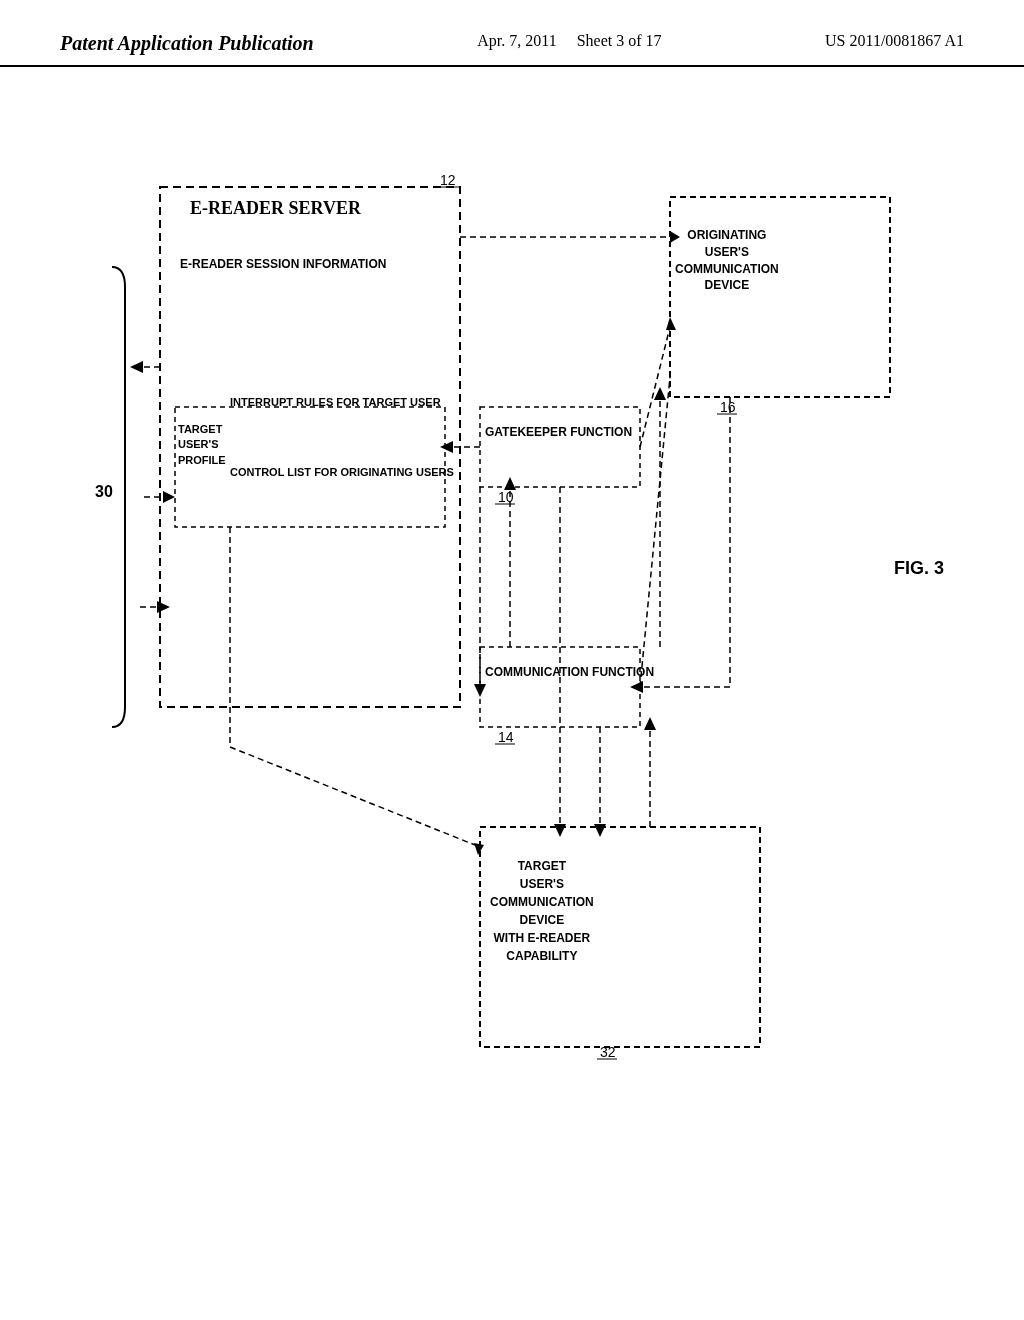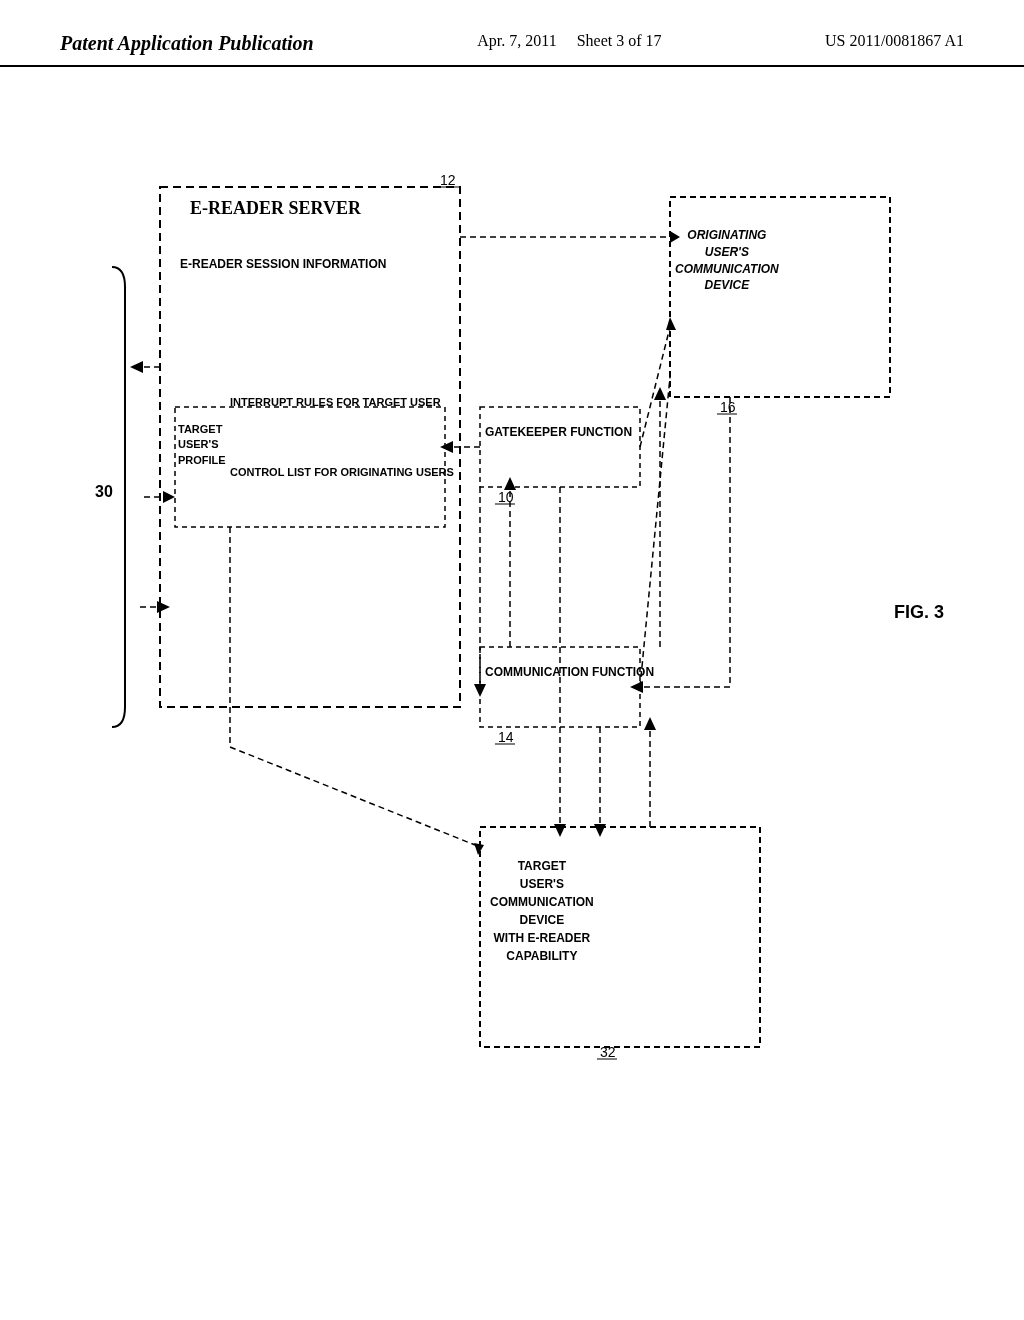--- a/index.html
+++ b/index.html
@@ -169,23 +169,23 @@
   <div class="label" style="left:230px;top:398px;font-size:11px;text-align:right;">CONTROL LIST FOR ORIGINATING USERS</div>
 
   <div class="label" style="left:485px;top:358px;font-size:12px;text-align:center;">
     GATEKEEPER FUNCTION
   </div>
 
   <div class="label" style="left:485px;top:598px;font-size:12px;text-align:center;">
     COMMUNICATION FUNCTION
   </div>
 
-  <div class="label" style="left:675px;top:160px;font-size:12px;text-align:center;line-height:1.4;font-style:italic;">
+  <div class="label" style="left:675px;top:160px;font-size:12px;text-align:center;line-height:1.4;">
     ORIGINATING<br>USER'S<br>COMMUNICATION<br>DEVICE
   </div>
 
   <div class="label" style="left:490px;top:790px;font-size:12px;text-align:center;line-height:1.5;">
     TARGET<br>USER'S<br>COMMUNICATION<br>DEVICE<br>WITH E-READER<br>CAPABILITY
   </div>
 
-  <div class="label" style="right:80px;top:490px;font-size:18px;font-family:Arial;font-weight:bold;margin-top:44px;">FIG. 3</div>
+  <div class="label" style="right:80px;top:490px;font-size:18px;font-family:Arial;font-weight:bold;">FIG. 3</div>
 
 </div>
 
 </body></html>

